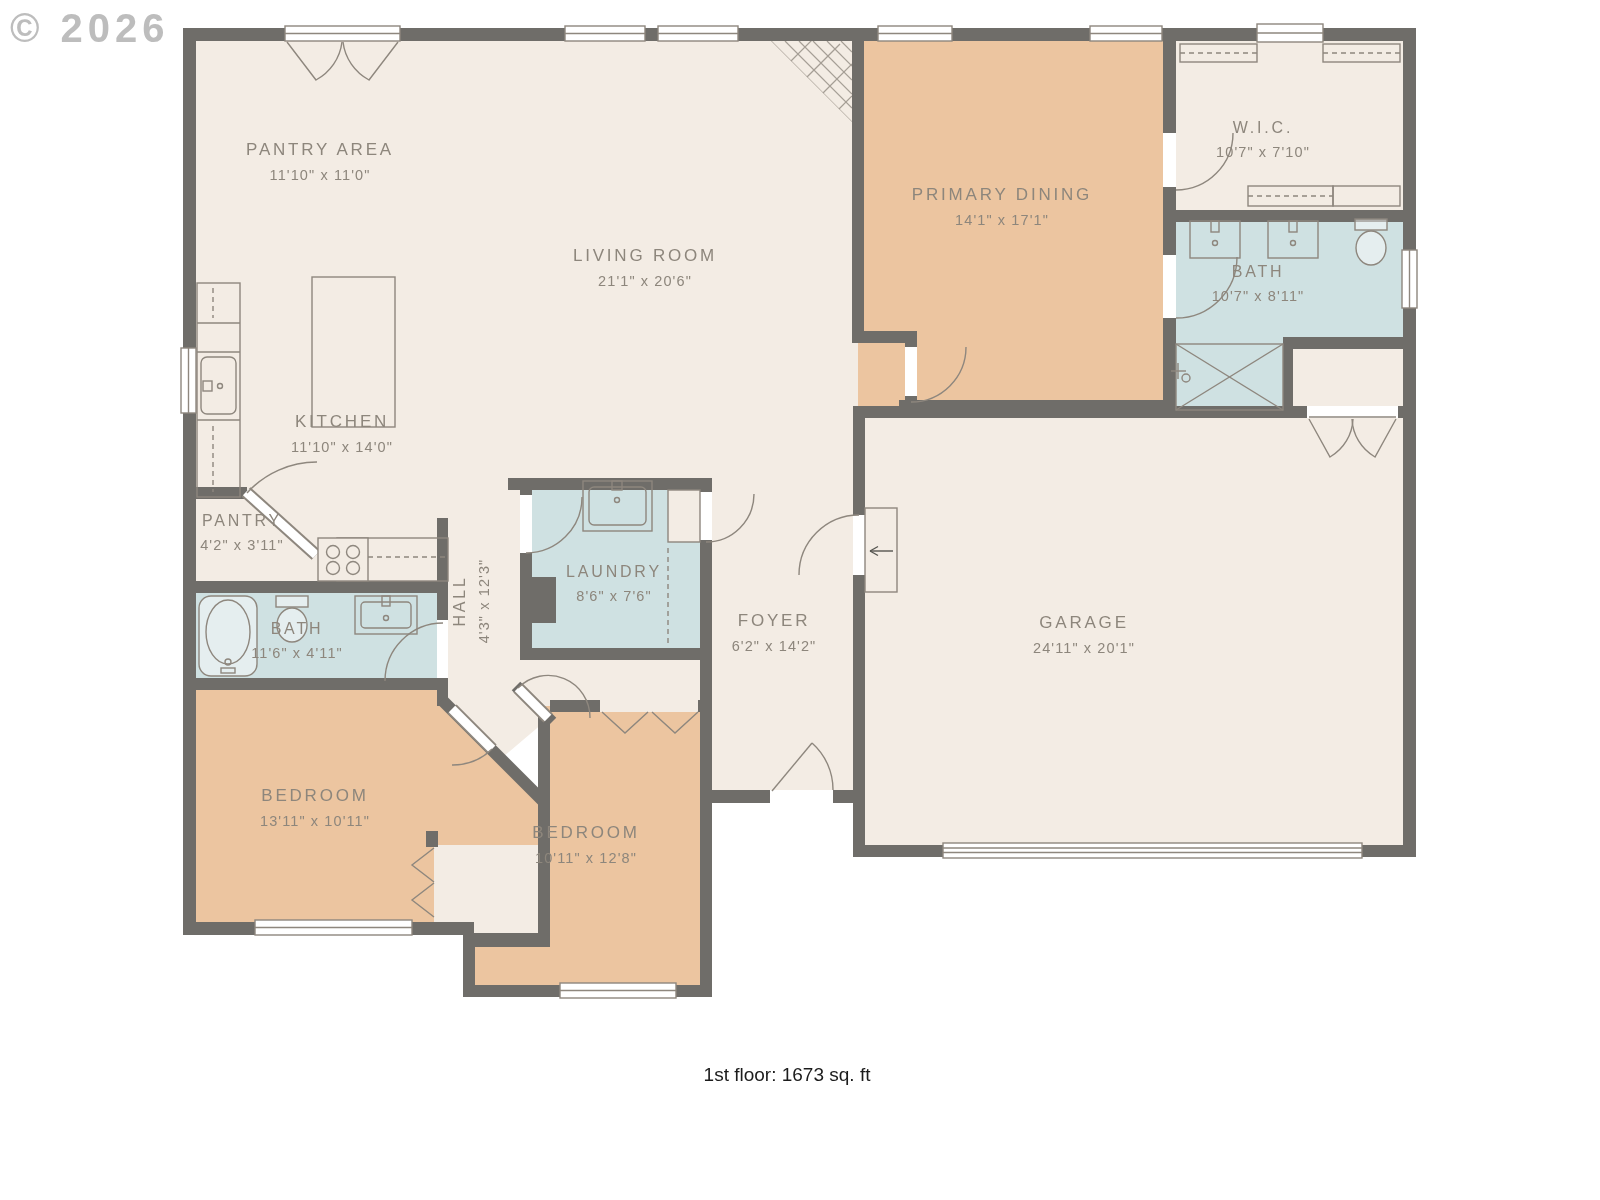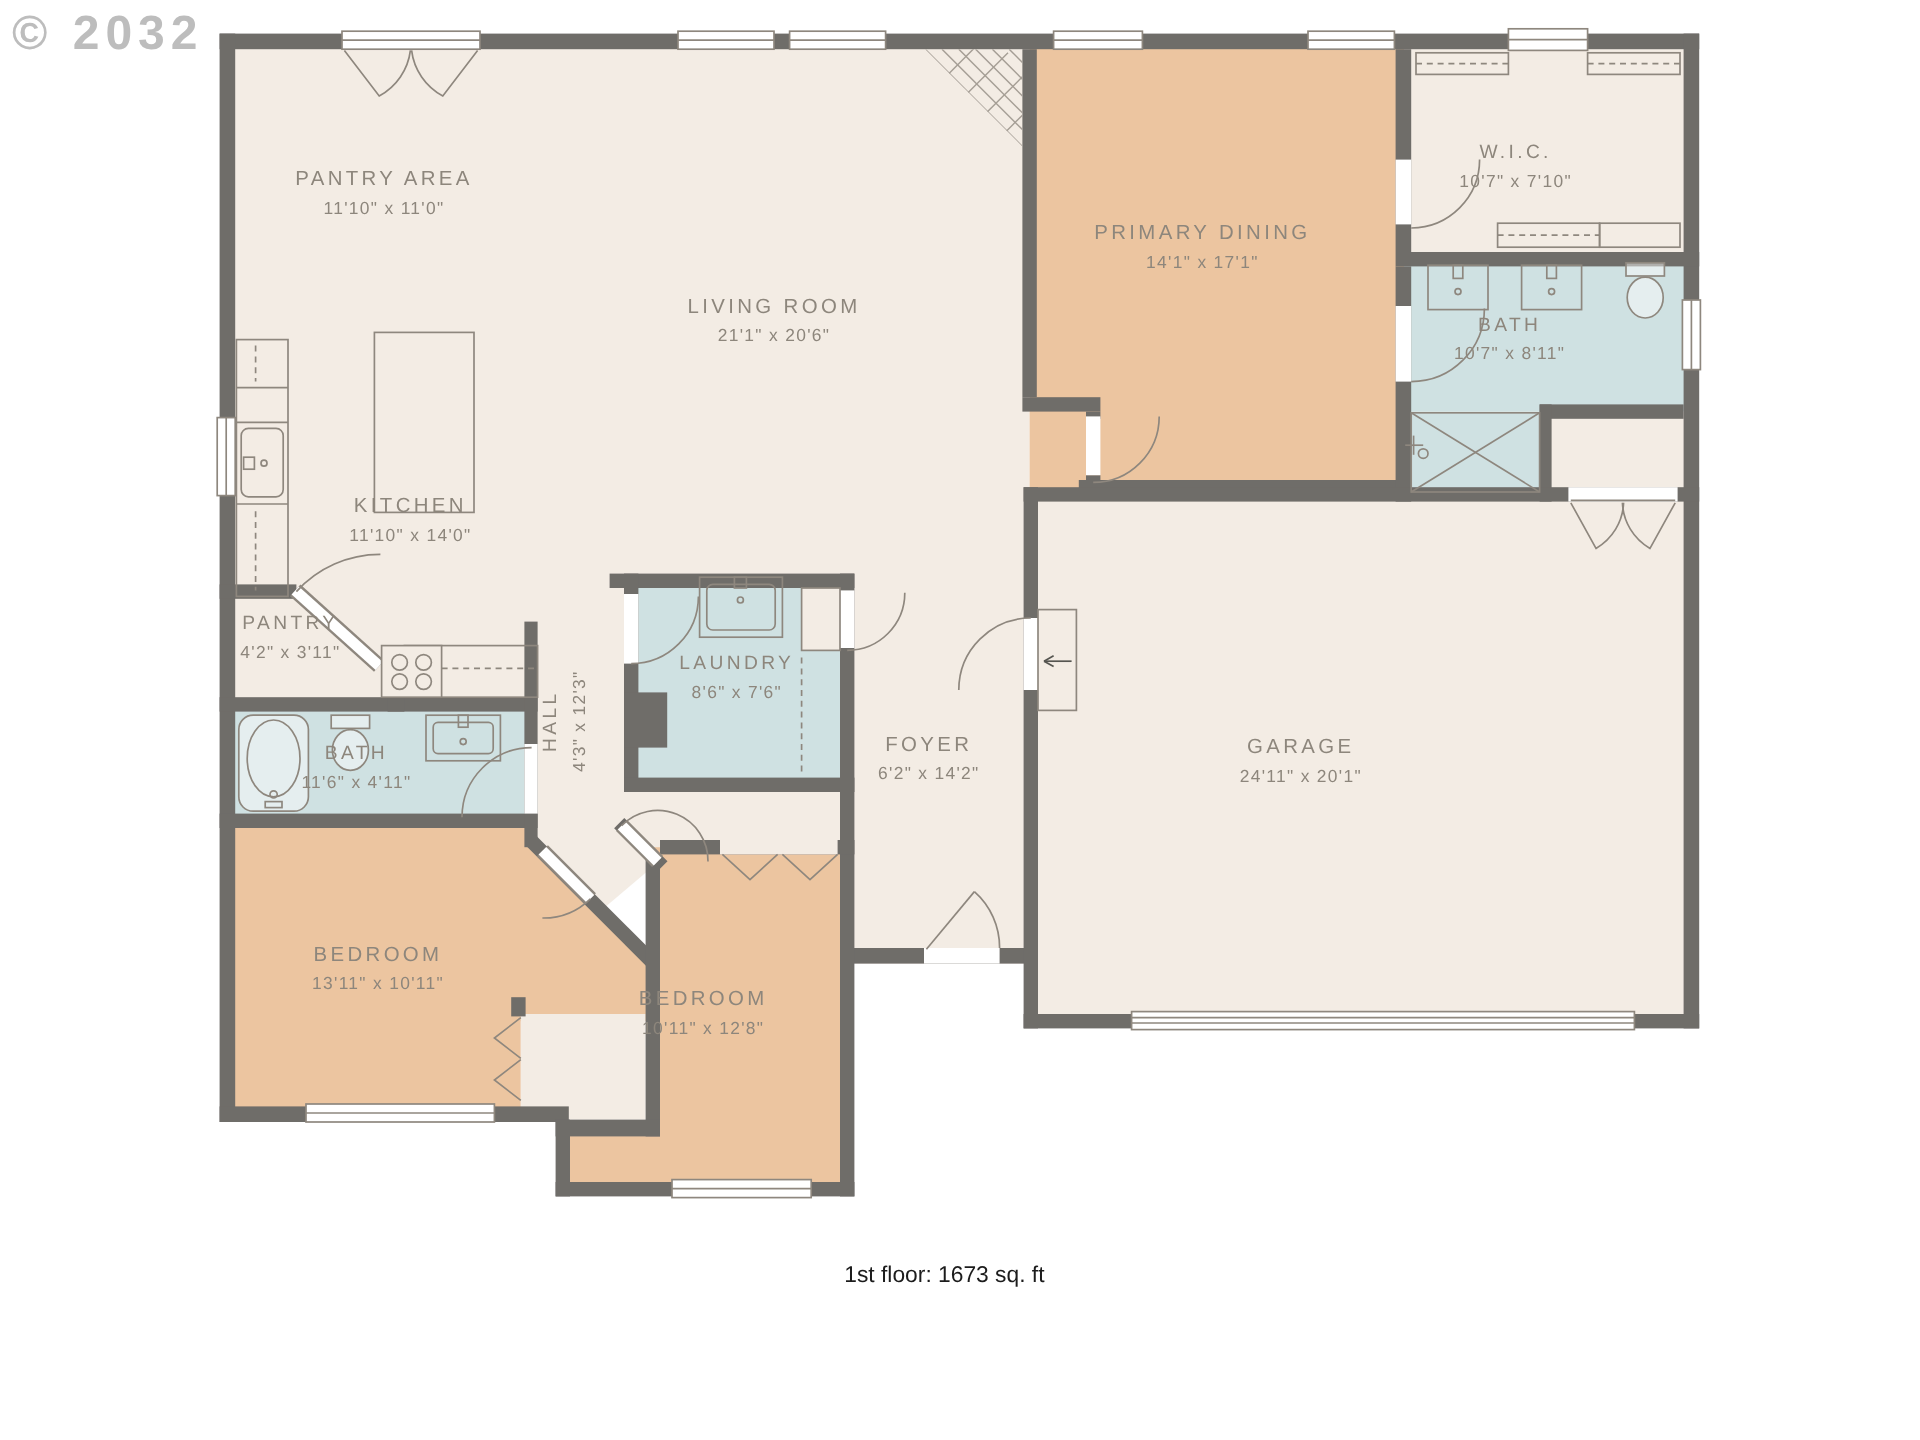--- a/index.html
+++ b/index.html
@@ -9,21 +9,21 @@
              color:#bdbdbd;letter-spacing:5px;font-family:"Liberation Sans",sans-serif;}
   .room-label{position:absolute;transform:translate(-50%,-50%);text-align:center;
               color:#8d867c;white-space:nowrap;}
   .room-label.vertical{transform:translate(-50%,-50%) rotate(-90deg);}
   .room-label .rn{display:block;font-size:17px;letter-spacing:2.8px;}
   .room-label .rd{display:block;font-size:14.5px;letter-spacing:1.1px;margin-top:7px;}
   .room-label.small .rn{font-size:16px;}
   .footer{position:absolute;left:787px;width:1100px;transform:translateX(-50%);
           text-align:center;color:#1c1c1c;}
   .footer .f-total{font-size:20px;font-weight:bold;}
-  .footer .f-line{font-size:19px;margin-top:9px;}
+  .footer .f-line{font-size:19px;margin-top:21px;}
   .footer .f-small{font-size:10.5px;margin-top:22px;color:#2a2a2a;}
 </style>
 </head>
 <body>
 
 <svg id="plan-svg" width="1600" height="1200" viewBox="0 0 1600 1200">
   <defs>
     <clipPath id="stairclip">
         <polygon points="771,41 852,41 852,122"></polygon>
       </clipPath>
@@ -295,21 +295,21 @@
       <rect x="865" y="508" width="32" height="84"></rect>
       <g stroke="#555550">
         <line x1="893" y1="551" x2="870" y2="551"></line>
         <line x1="870" y1="551" x2="878" y2="546.5"></line>
         <line x1="870" y1="551" x2="878" y2="555.5"></line>
       </g>
     </g>
   </g>
 </svg>
 
-<div class="watermark">© 2032</div>
+<div class="watermark">© 2026</div>
 
 <div class="room-label" style="left:320px;top:161px;">
   <span class="rn">PANTRY AREA</span>
   <span class="rd">11'10" x 11'0"</span>
 </div>
 <div class="room-label" style="left:645px;top:267px;">
   <span class="rn">LIVING ROOM</span>
   <span class="rd">21'1" x 20'6"</span>
 </div>
 <div class="room-label" style="left:1002px;top:206px;">
@@ -329,21 +329,21 @@
   <span class="rd">11'10" x 14'0"</span>
 </div>
 <div class="room-label small" style="left:242px;top:532px;">
   <span class="rn">PANTRY</span>
   <span class="rd">4'2" x 3'11"</span>
 </div>
 <div class="room-label vertical small" style="left:471px;top:601px;">
   <span class="rn">HALL</span>
   <span class="rd">4'3" x 12'3"</span>
 </div>
-<div class="room-label small" style="left:614px;top:565px;">
+<div class="room-label small" style="left:614px;top:583px;">
   <span class="rn">LAUNDRY</span>
   <span class="rd">8'6" x 7'6"</span>
 </div>
 <div class="room-label small" style="left:297px;top:640px;">
   <span class="rn">BATH</span>
   <span class="rd">11'6" x 4'11"</span>
 </div>
 <div class="room-label" style="left:774px;top:632px;">
   <span class="rn">FOYER</span>
   <span class="rd">6'2" x 14'2"</span>

